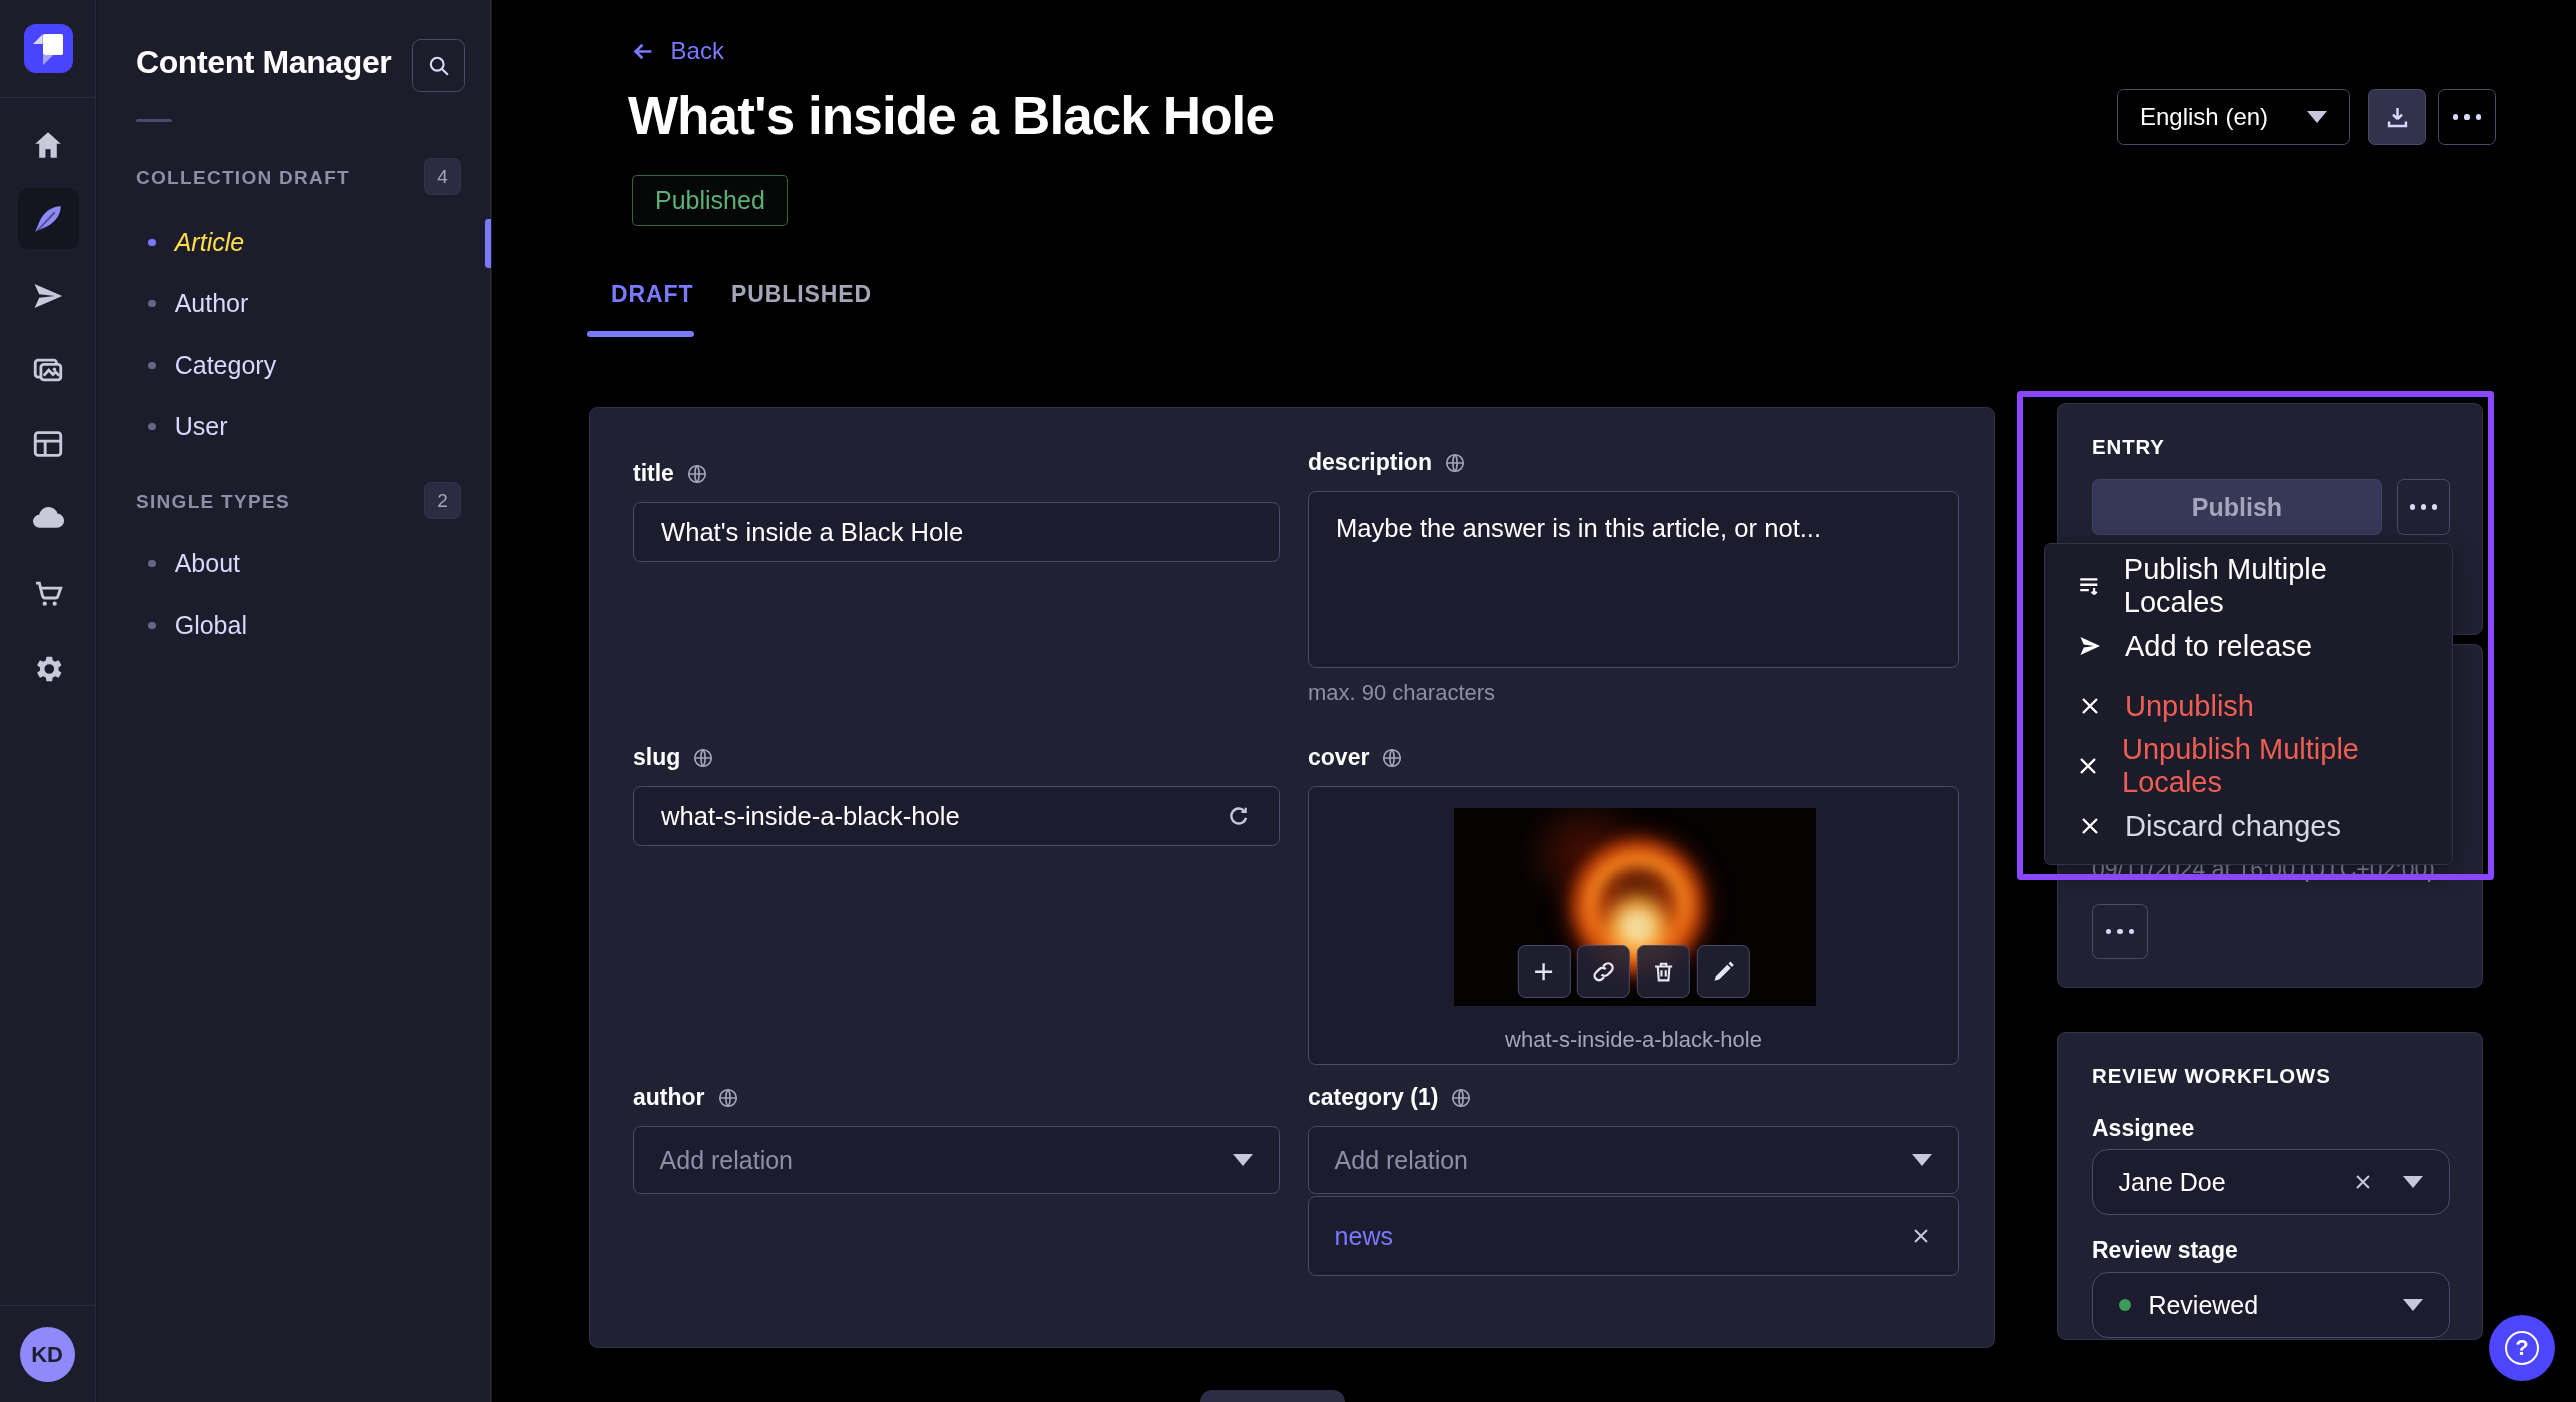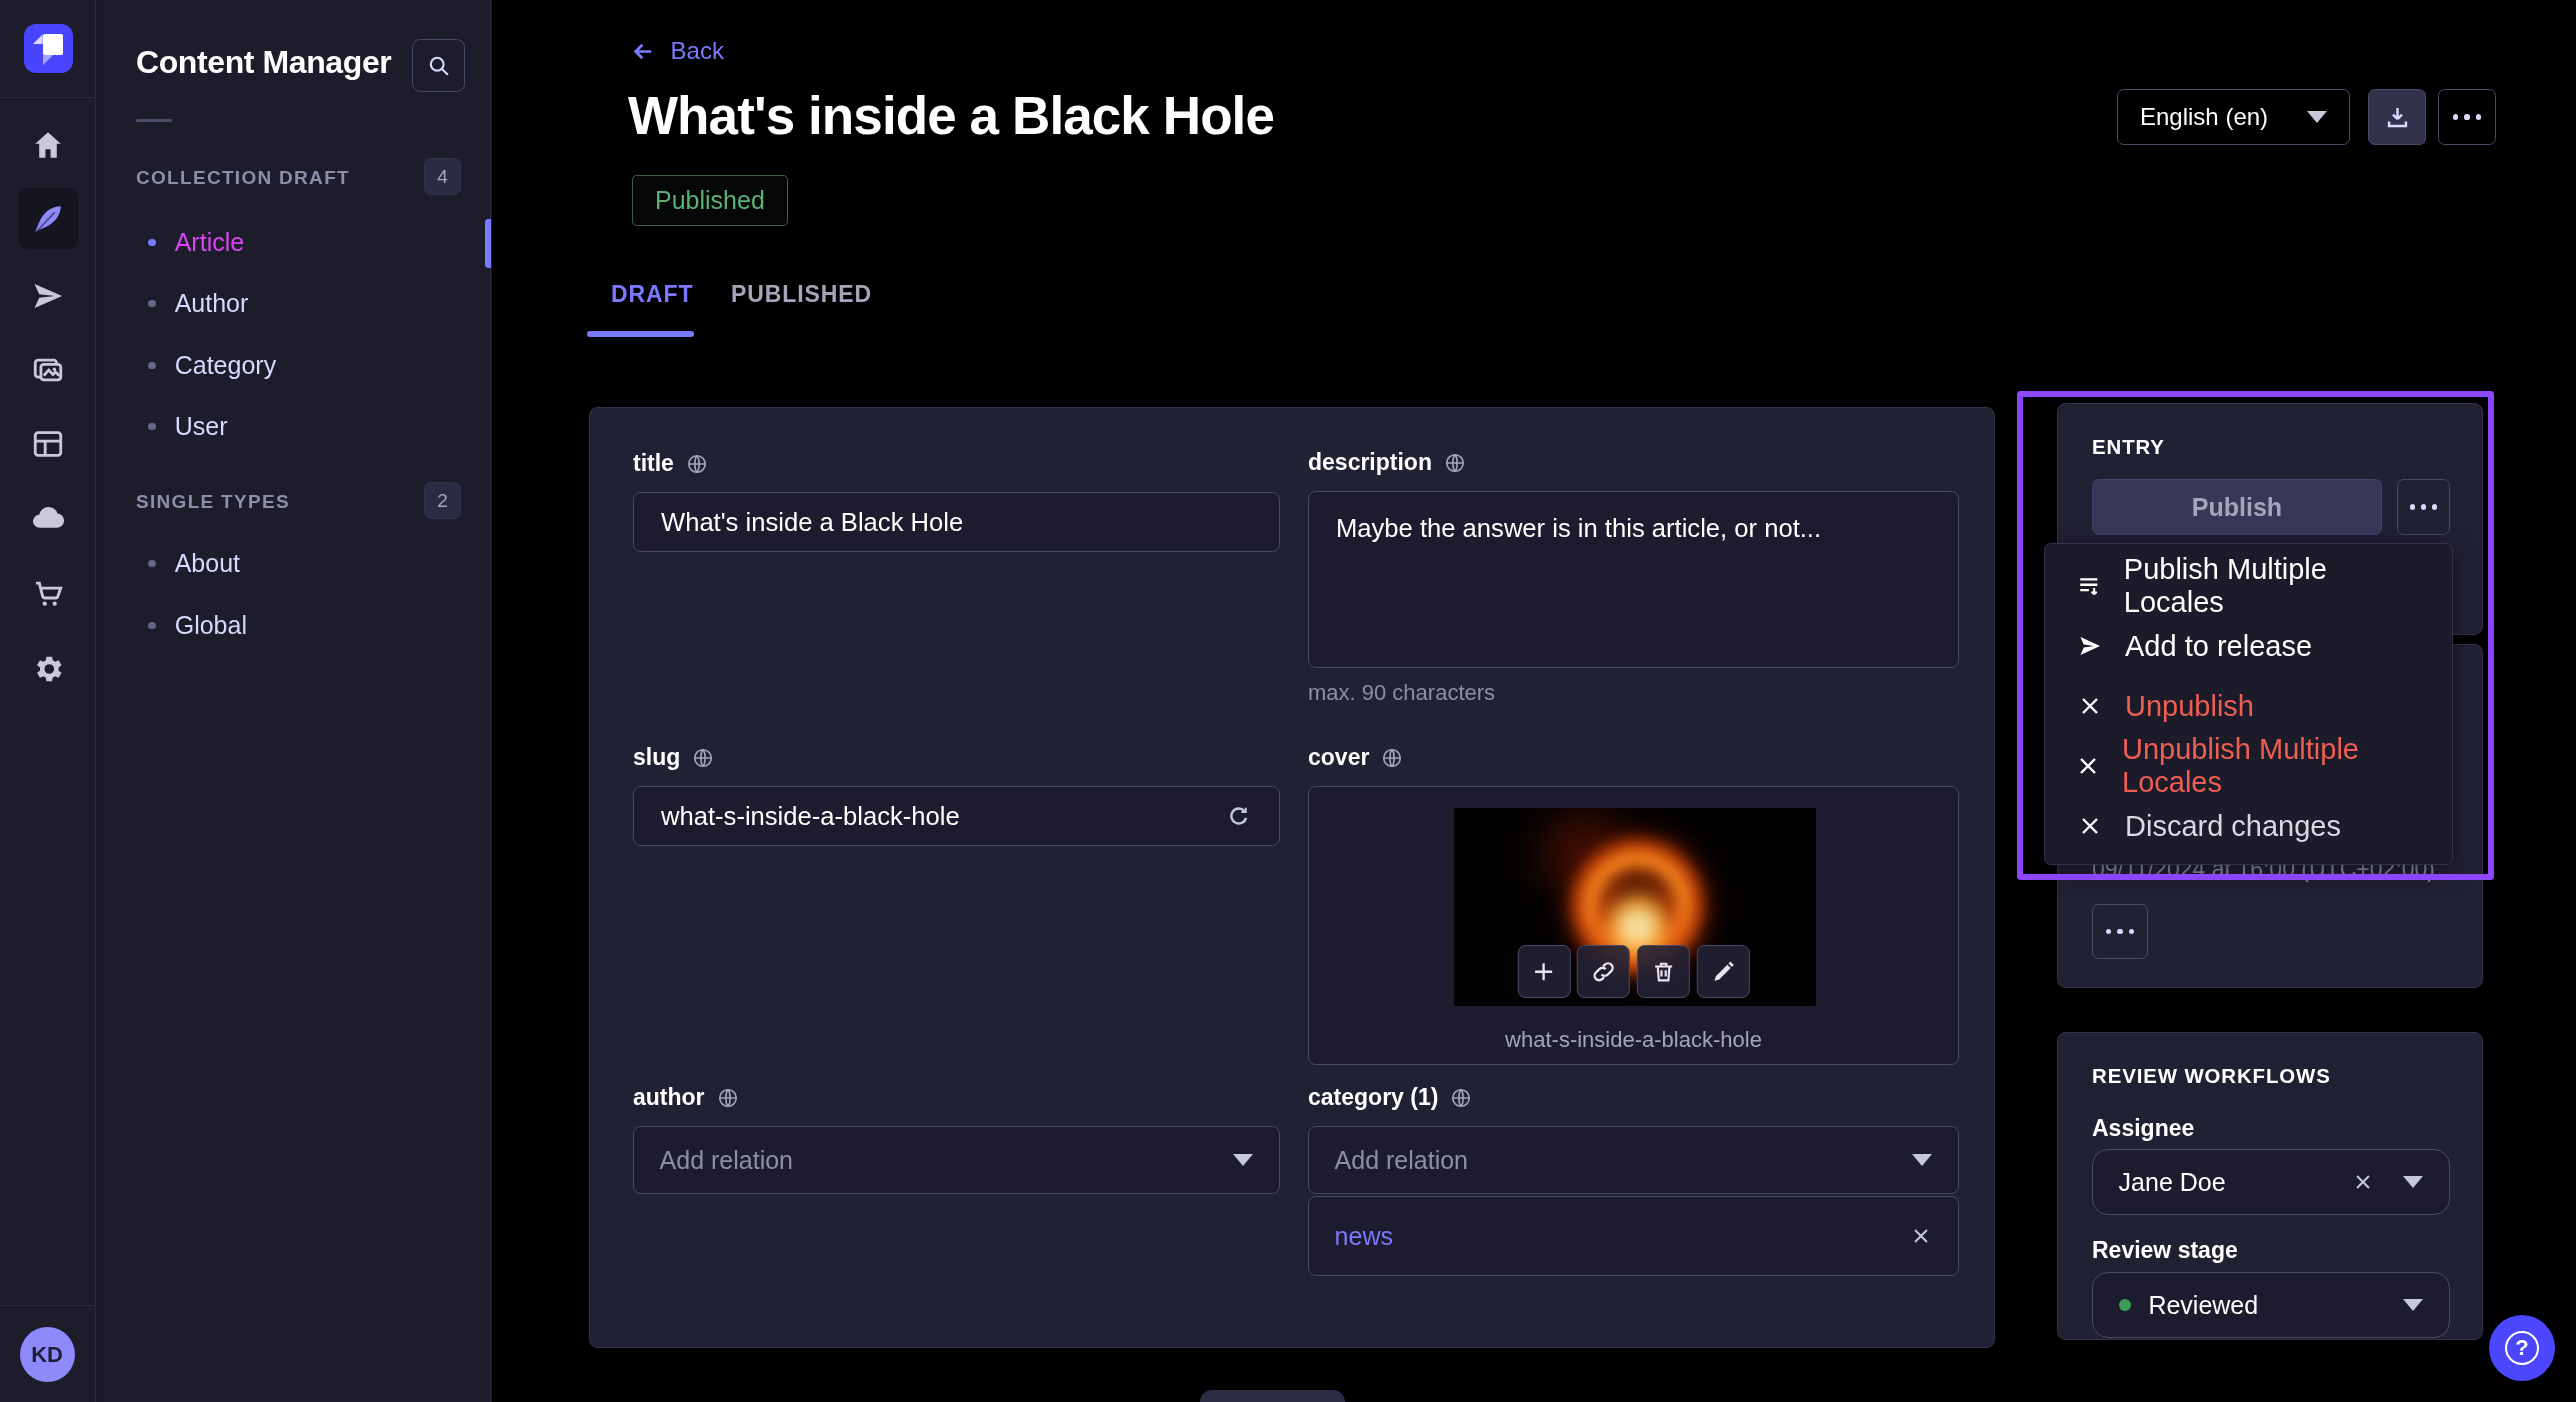--- a/index.html
+++ b/index.html
@@ -20,21 +20,21 @@
 
   
   .subnav { position:absolute; left:97px; top:0; width:394px; height:100%; background:#1c1c2b; border-right:0.9px solid #2b2b40; z-index:4; }
   .subnav-title { position:absolute; left:39px; top:44px; font-size:32px; font-weight:bold; letter-spacing:-0.4px; }
   .search-btn { position:absolute; left:315px; top:39px; width:53px; height:53px; border:0.9px solid #4a4a6a; border-radius:8.5px; display:flex; align-items:center; justify-content:center; color:#d9d8ff; background:transparent; }
   .subnav-divider { position:absolute; left:39px; top:119px; width:36px; height:3.4px; background:#4a4a6a; border-radius:1.7px; }
   .section-label { position:absolute; left:39px; font-size:19px; font-weight:bold; letter-spacing:1.3px; color:#8e8ea9; }
   .count-badge { position:absolute; left:327px; width:37px; height:37px; background:#2b2b43; border:0.9px solid #32324d; border-radius:6.8px; display:flex; align-items:center; justify-content:center; font-size:19px; color:#a5a5ba; }
   .nav-item { position:absolute; left:51px; height:37px; display:flex; align-items:center; gap:19px; font-size:25px; color:#d9d8ff; cursor:pointer; }
   .nav-item .bullet { width:7.7px; height:7.7px; border-radius:50%; background:#666687; }
-  .nav-item.active { color:#d946ef; }
+  .nav-item.active { color:#fde047;font-style:italic; }
   .nav-item.active .bullet { background:#7b79ff; }
   .active-edge { position:absolute; left:388px; top:219px; width:6px; height:49px; background:#7b79ff; border-radius:3.4px 0 0 3.4px; }
 
   
   .content { position:absolute; left:492px; top:0; width:2084px; height:100%; background:#000000; }
   .back-link { position:absolute; left:138px; top:37px; display:flex; align-items:center; gap:13.6px; color:#7b79ff; font-size:24px; }
   .page-title { position:absolute; left:136px; top:85px; font-size:53px; font-weight:bold; letter-spacing:-0.9px; }
   .status-badge { position:absolute; left:140px; top:175px; padding:10.2px 22px; border:0.9px solid rgba(92,177,118,.55); border-radius:5.1px; color:#5cb176; font-size:25px; background:rgba(92,177,118,.04); }
 
   .locale-select { position:absolute; left:1625px; top:89px; width:233px; height:56px; border:0.9px solid #4a4a6a; border-radius:6.8px; display:flex; align-items:center; justify-content:space-between; padding:0 22px; font-size:24px; color:#fff; }
@@ -245,21 +245,21 @@
         <i></i>
       </span>
   </div>
 
   <div class="tab active" style="left:119px">DRAFT</div>
   <div class="tab inactive" style="left:239px">PUBLISHED</div>
   <div class="tab-underline"></div>
 
   <div class="form-card">
 
-    <div class="field" style="left:43px; top:42px; width:647px">
+    <div class="field" style="left:43px; top:52px; width:647px">
       <div class="field-label">
         <span>title</span>
         <span class="globe">
           <svg width="22" height="22" viewBox="0 0 24 24" fill="none" stroke="currentColor" stroke-width="1.8">
               <circle cx="12" cy="12" r="9"></circle>
               <path d="M12 3c-3 2.5-3 15.5 0 18M12 3c3 2.5 3 15.5 0 18M3.4 12h17.2"></path>
             </svg>
         </span>
       </div>
       <div class="text-input" style="height:60px">What's inside a Black Hole</div>

